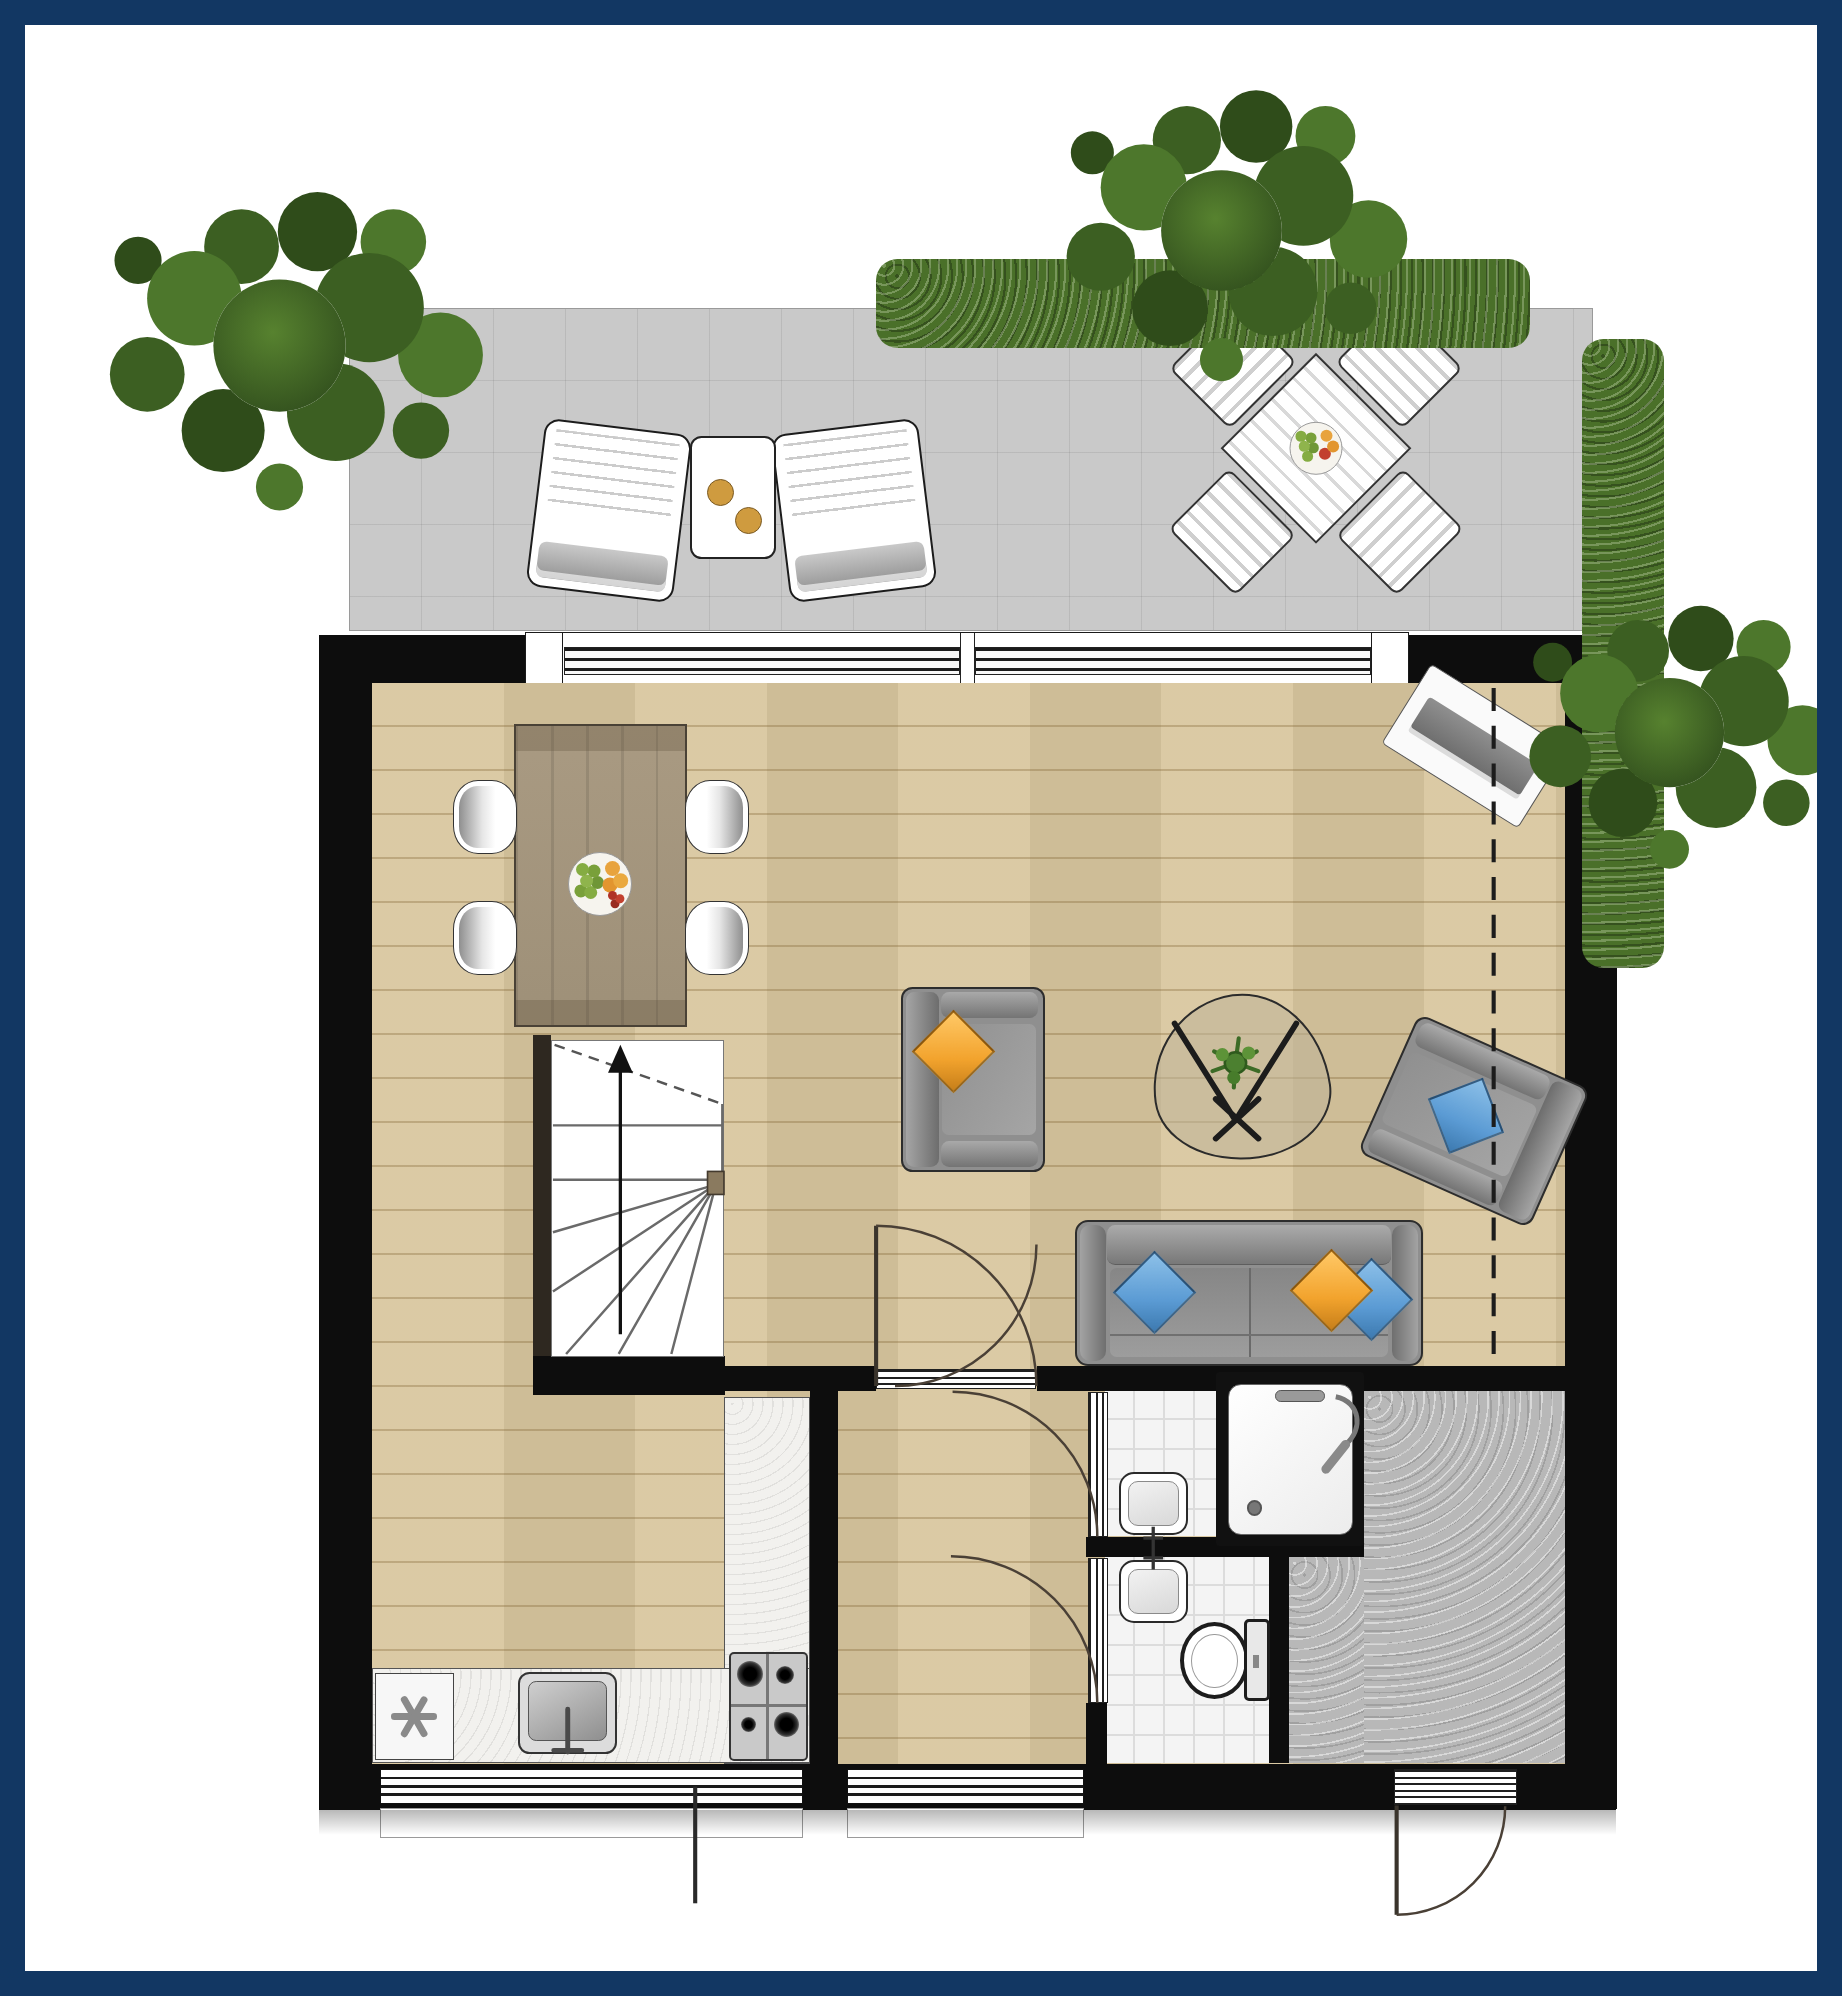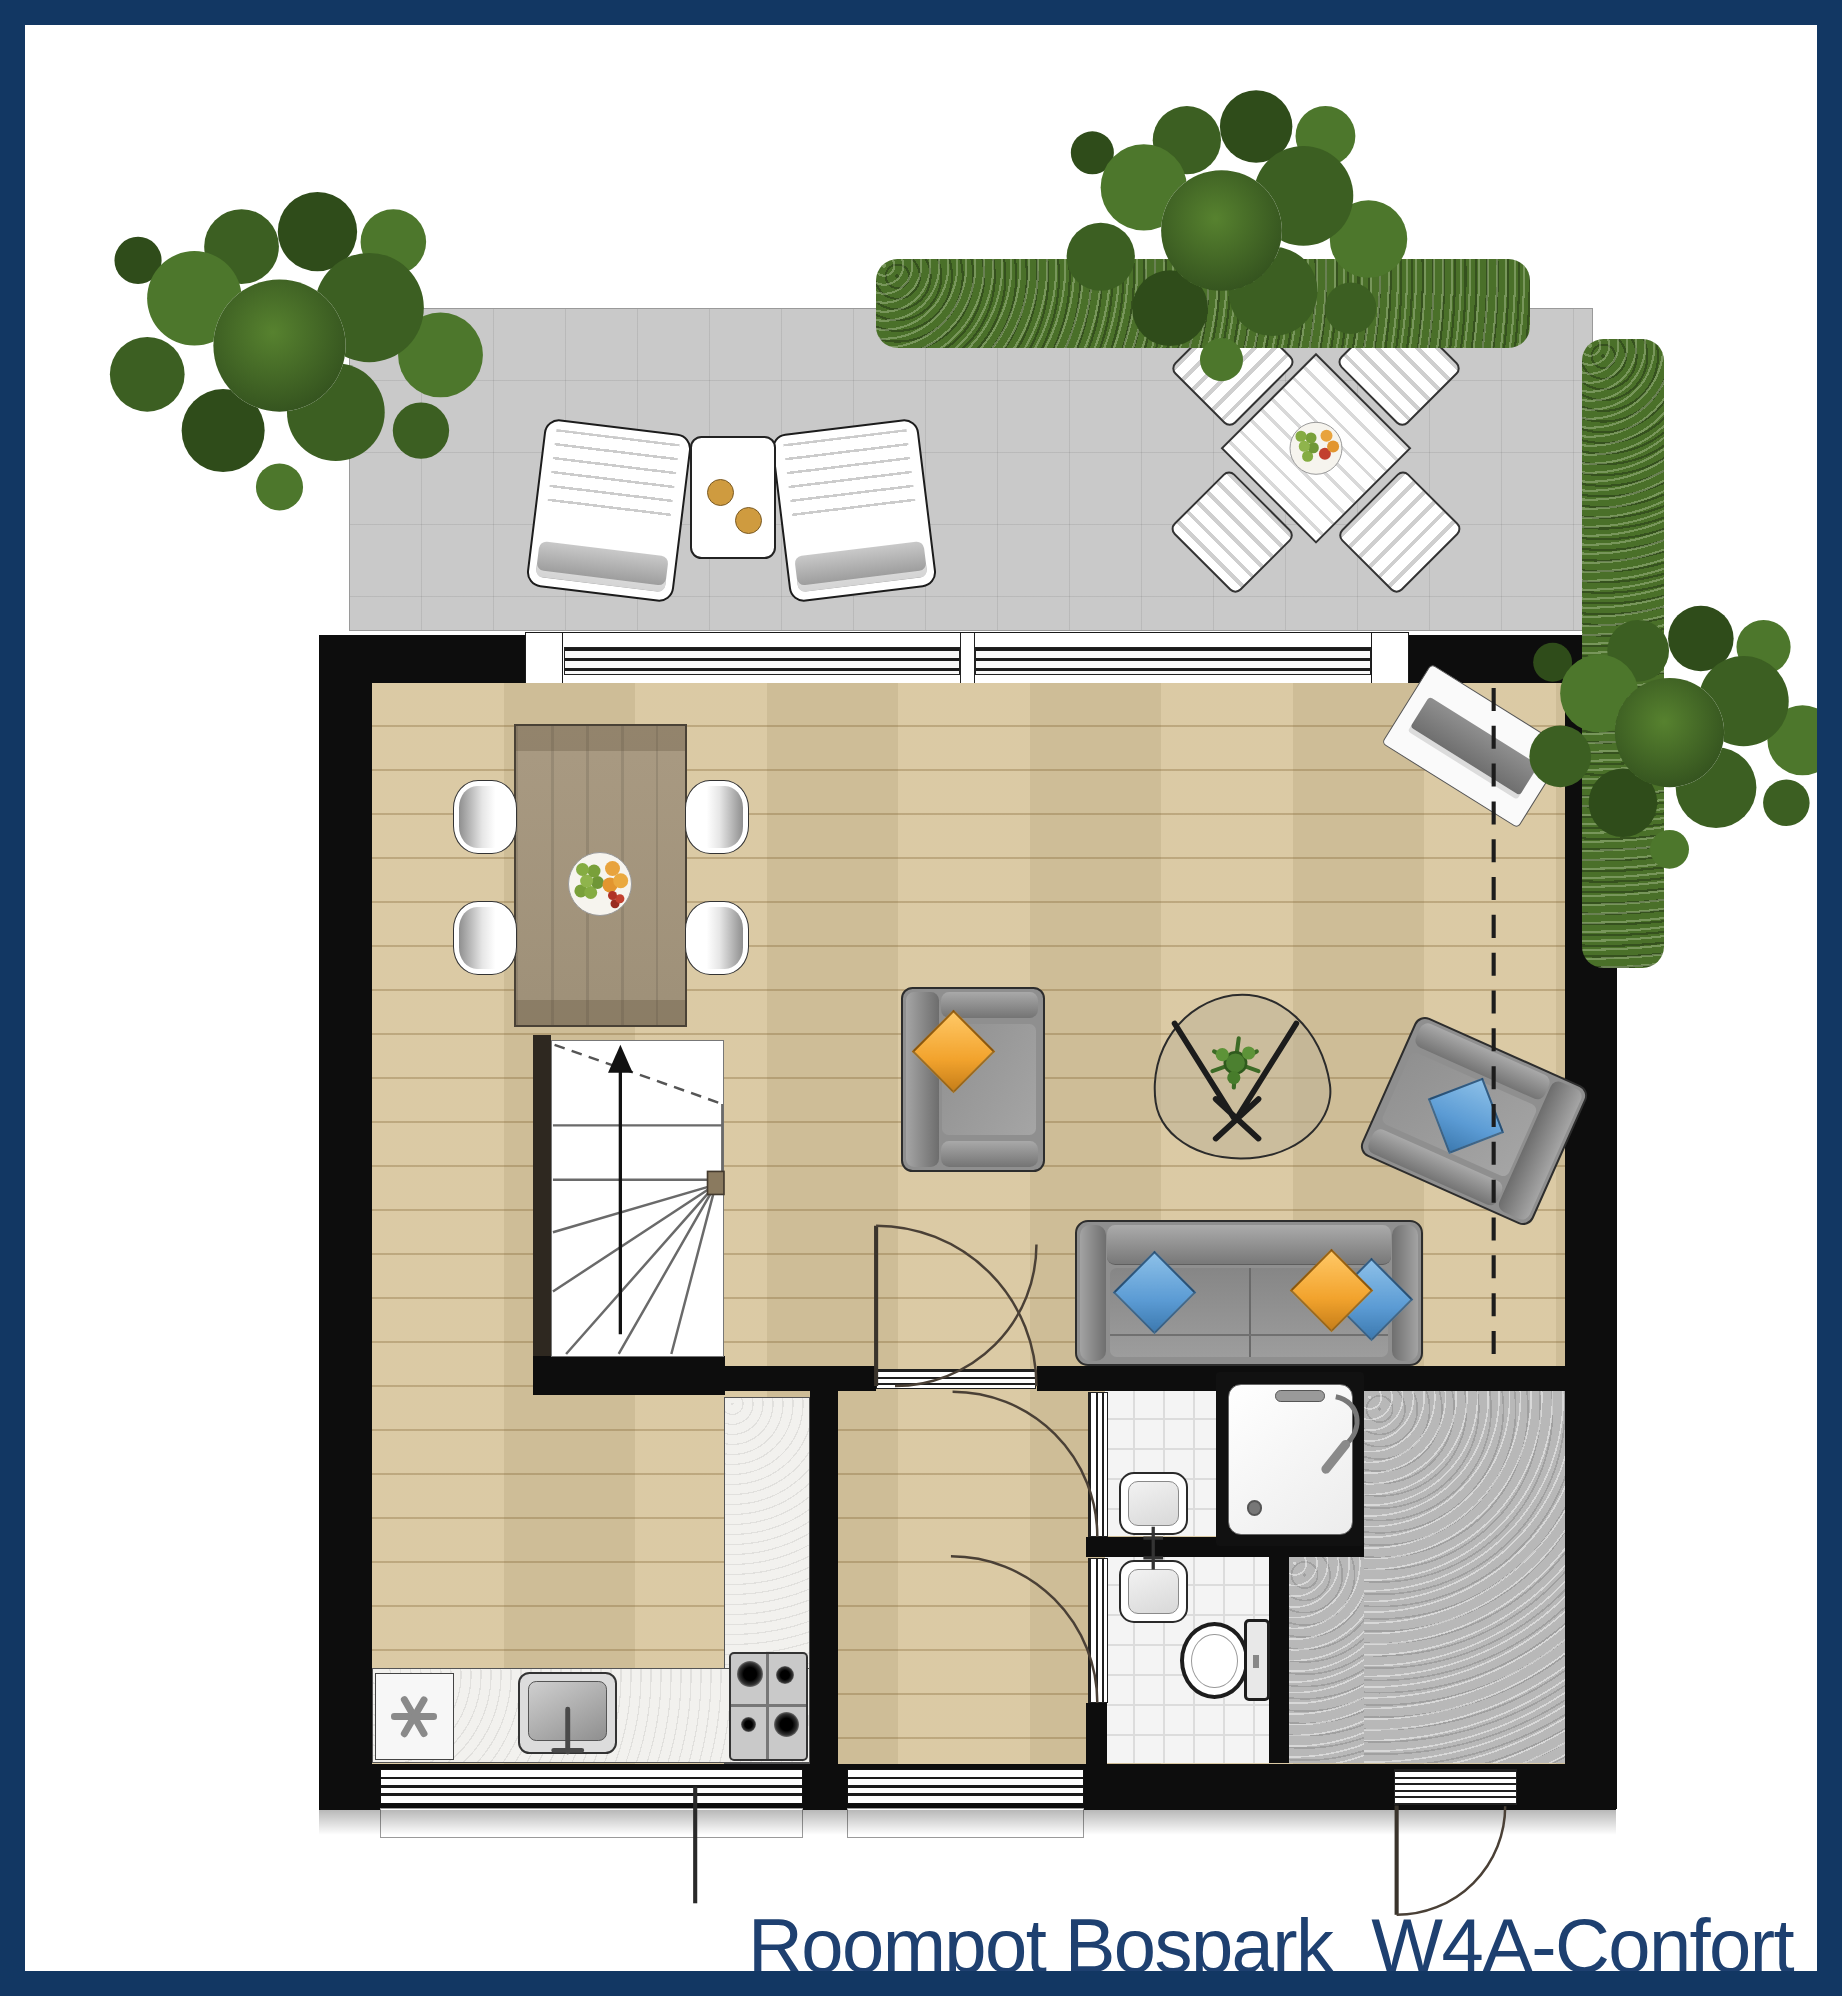--- a/index.html
+++ b/index.html
@@ -311,16 +311,15 @@
     <path d="M1606,1726 L1582,1756" stroke="#8a8a8a" stroke-width="11" stroke-linecap="round" fill="none"></path>
 
     <path d="M660,2048 V2100 M643,2098 H677" stroke="#4a4a4a" stroke-width="6" stroke-linecap="round" fill="none"></path>
 
     <path d="M1372,1826 V1852 M1360,1840 H1384" stroke="#333" stroke-width="4" fill="none"></path>
     <path d="M1372,1852 V1878 M1360,1864 H1384" stroke="#333" stroke-width="4" fill="none"></path>
 
     <path d="M815,2142 V2284" stroke="#2a2a2a" stroke-width="5" fill="none"></path>
   </svg>
 
-  <div class="abs caption" style="left:699px;top:1877px;width:1069px;">Roompot Bospark  W4A-Confort</div>
 
 </div>
 
 
 </body></html>

